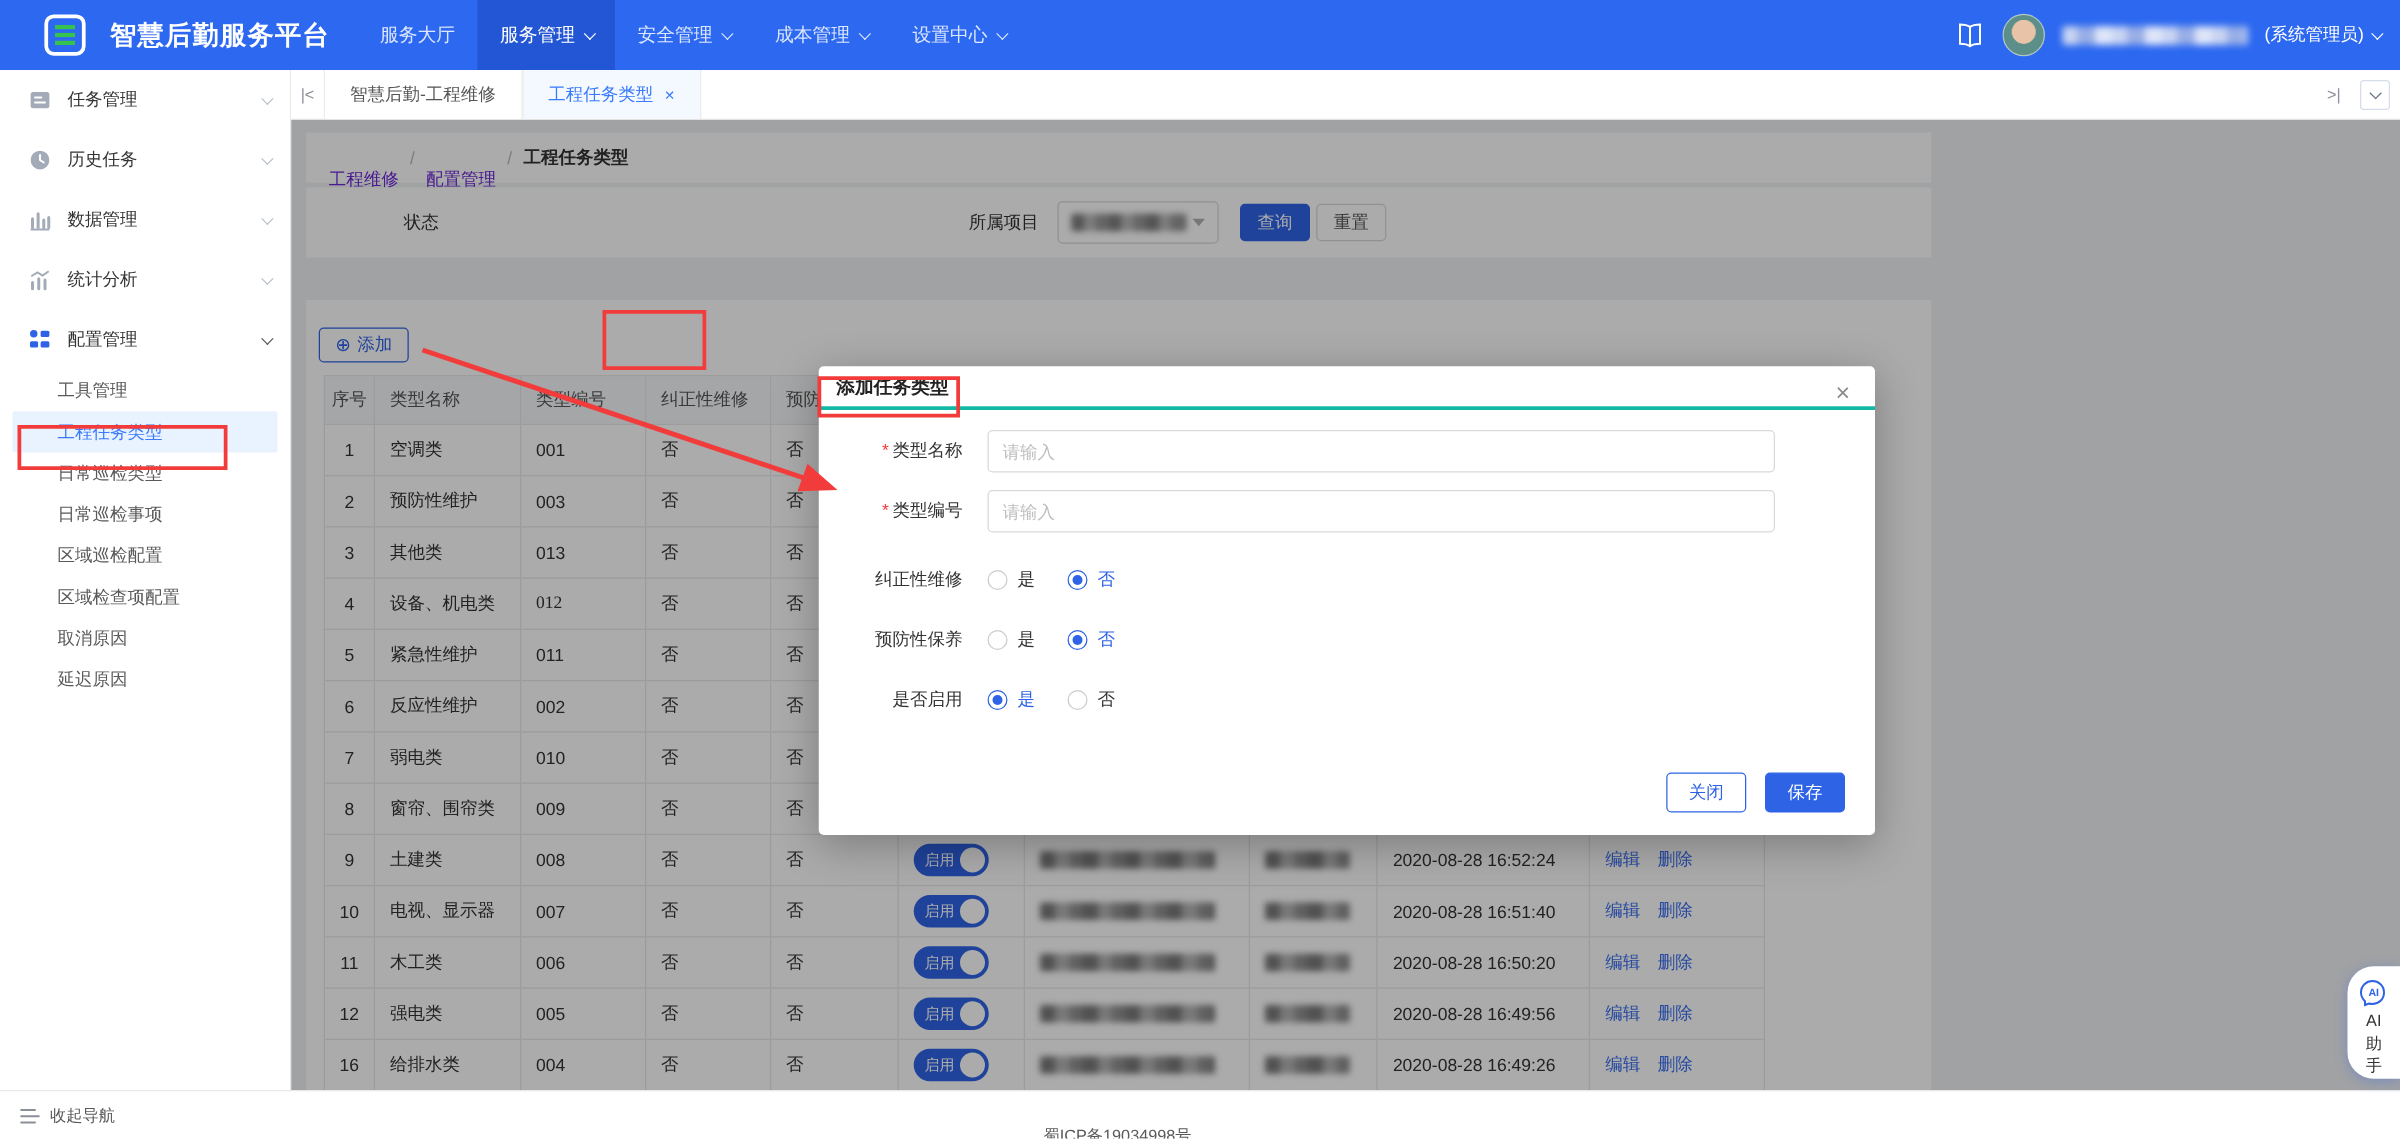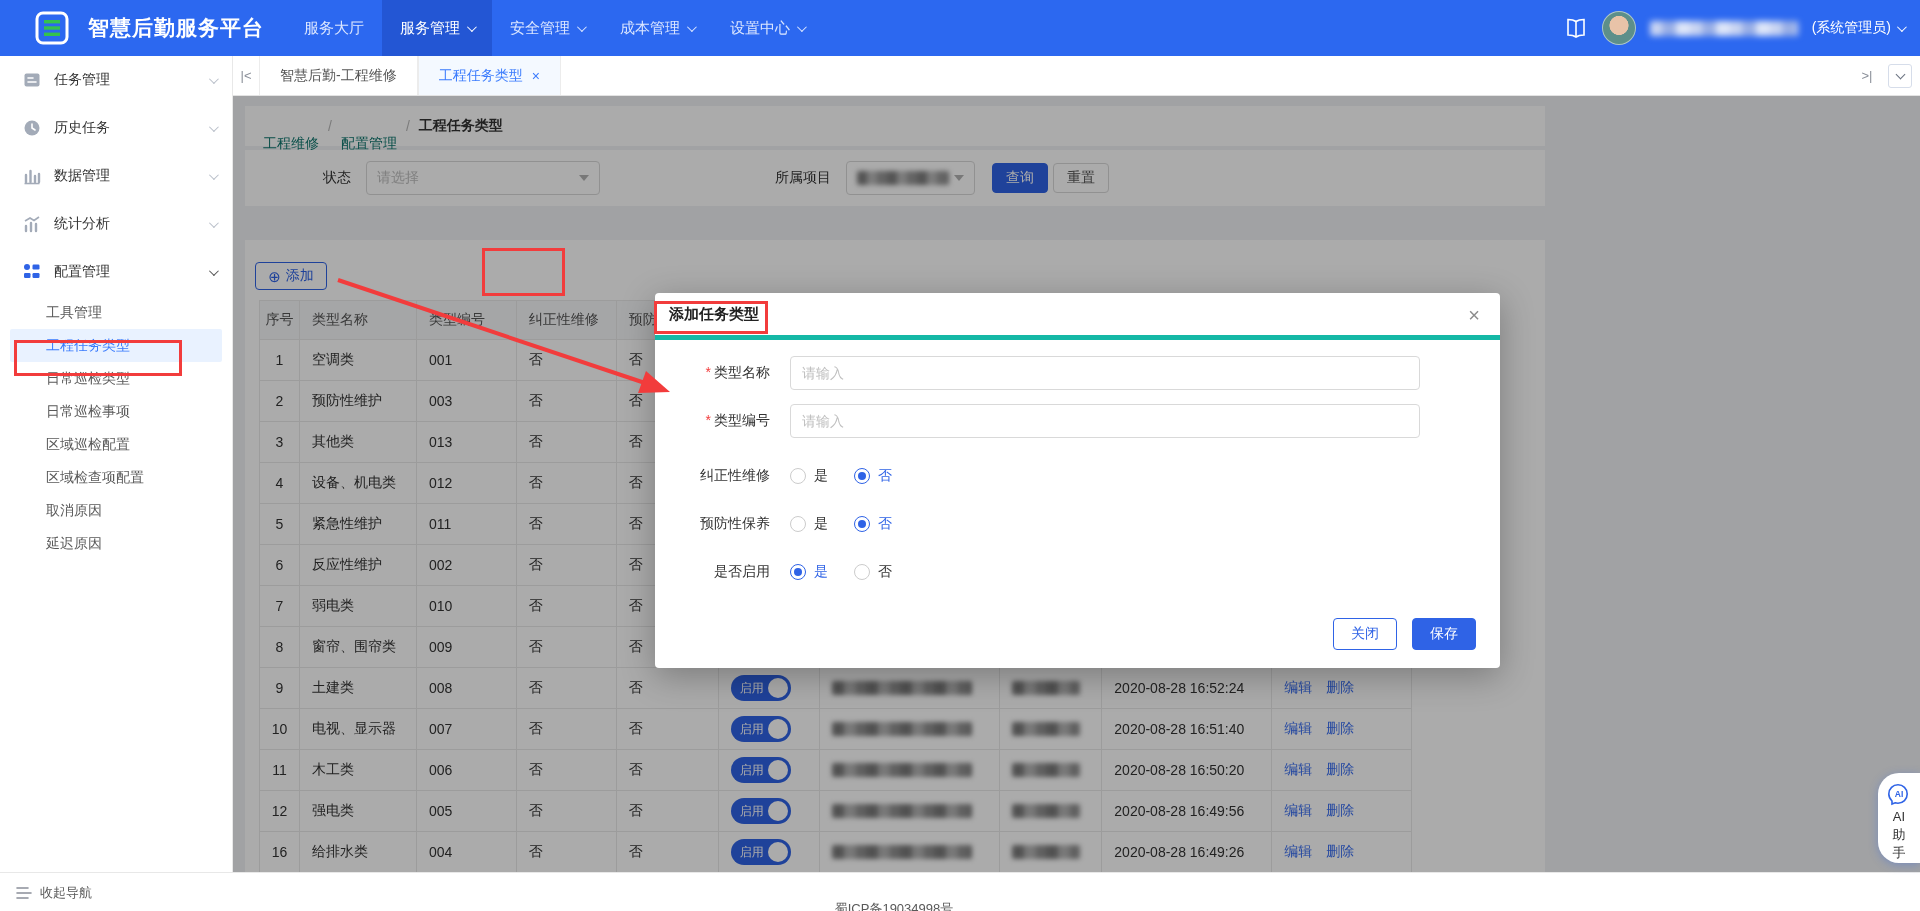--- a/index.html
+++ b/index.html
@@ -38,21 +38,21 @@
   .tab.active{color:#3a7bfd;background:#f4f9ff;}
   .tab .close{font-size:14px;color:#3a7bfd;}
   .tab-right{margin-left:auto;display:flex;align-items:center;gap:8px;padding-right:8px;}
   .tab-box{width:24px;height:24px;border:1px solid #d6ddea;border-radius:3px;display:flex;align-items:center;justify-content:center;color:#6a7280;background:#fff;cursor:pointer;}
   .tab-box .chev{transform:rotate(45deg);margin-top:-3px;}
 
   
   #content{position:absolute;left:233px;top:96px;width:1687px;height:776px;background:#f0f2f5;z-index:1;}
   .card{position:absolute;background:#fff;}
   .bc-card{left:12px;top:10px;width:1300px;height:40px;display:flex;align-items:center;padding-left:18px;font-size:14px;}
-  .bc-muted{color:#0f766e;margin-top:36px;}
+  .bc-muted{color:#6d28d9;margin-top:36px;}
   .bc-sep{color:#b9b9b9;margin:0 9px;}
   .bc-current{color:#333;font-weight:bold;}
   .filter-card{left:12px;top:54px;width:1300px;height:56px;}
   .f-label{position:absolute;top:0;height:56px;display:flex;align-items:center;font-size:14px;color:#333;}
   .select{position:absolute;top:11px;height:34px;border:1px solid #d9d9d9;border-radius:4px;background:#fff;display:flex;align-items:center;padding:0 10px;font-size:14px;color:#bfbfbf;}
   .select .caret{margin-left:auto;width:0;height:0;border-left:5px solid transparent;border-right:5px solid transparent;border-top:6px solid #b4b4b4;}
   .sel-blur{width:92px;height:14px;border-radius:2px;filter:blur(2.5px);background:repeating-linear-gradient(90deg,#7e7e7e 0 10px,#b9b9b9 10px 20px,#969696 20px 30px);}
   .btn{display:flex;align-items:center;justify-content:center;font-size:14px;border-radius:4px;cursor:pointer;}
   .btn-primary{background:#2f63e6;color:#fff;border:1px solid #2f63e6;}
   .btn-plain{background:#fff;color:#555;border:1px solid #d9d9d9;}
@@ -73,21 +73,21 @@
   .toggle{width:60px;height:26px;border-radius:13px;background:#2f63e6;position:relative;display:flex;align-items:center;color:#fff;font-size:12px;padding-left:9px;cursor:pointer;}
   .toggle::after{content:"";position:absolute;right:3px;top:3px;width:20px;height:20px;border-radius:50%;background:#fff;}
   .cell-blur{height:14px;border-radius:2px;filter:blur(2.5px);background:repeating-linear-gradient(90deg,#7a7a7a 0 12px,#b3b3b3 12px 24px,#909090 24px 34px);}
   .t-link{color:#3a6ef0;cursor:pointer;margin-right:14px;font-size:14px;}
 
   
   #dim{position:absolute;left:233px;top:96px;width:1687px;height:776px;background:rgba(0,0,0,.33);z-index:5;}
 
   
   #modal{position:absolute;left:655px;top:293px;width:845px;height:375px;background:#fff;border-radius:4px;box-shadow:0 8px 34px rgba(0,0,0,.28);z-index:10;}
-  .m-header{height:47px;border-bottom:5px solid #14b8a6;display:flex;align-items:center;padding-left:14px;font-size:15px;font-weight:bold;color:#222;}
+  .m-header{height:35px;border-bottom:3px solid #14b8a6;display:flex;align-items:center;padding-left:14px;font-size:15px;font-weight:bold;color:#222;}
   .m-close{position:absolute;top:12px;right:20px;font-size:20px;color:#8c8c8c;cursor:pointer;line-height:1;}
   .m-body{padding-top:16px;}
   .m-row{display:flex;align-items:center;margin-bottom:14px;}
   .m-label{width:115px;text-align:right;font-size:14px;color:#333;flex:0 0 auto;}
   .req{color:#f23c3c;margin-right:3px;}
   .m-input{margin-left:20px;width:630px;height:34px;border:1px solid #d9d9d9;border-radius:4px;padding:0 11px;font-size:14px;color:#333;outline:none;}
   .m-input::placeholder{color:#bfbfbf;}
   .radio-row{height:48px;margin-bottom:0;}
   .radio-row:first-of-type{margin-top:8px;}
   .radio-opts{margin-left:20px;display:flex;align-items:center;gap:26px;}
@@ -243,24 +243,20 @@
     <div class="card bc-card">
       <span class="bc-muted">工程维修</span>
       <span class="bc-sep">/</span>
       <span class="bc-muted">配置管理</span>
       <span class="bc-sep">/</span>
       <span class="bc-current">工程任务类型</span>
     </div>
 
     <div class="card filter-card">
       <span class="f-label" style="left:78px">状态</span>
-      <div class="select" style="left:121px;width:234px">
-        <span>请选择</span>
-        <span class="caret"></span>
-      </div>
       <span class="f-label" style="left:530px">所属项目</span>
       <div class="select" style="left:601px;width:129px">
         <span class="sel-blur"></span>
         <span class="caret"></span>
       </div>
       <div class="btn btn-primary f-search">查询</div>
       <div class="btn btn-plain f-reset">重置</div>
     </div>
 
     <div class="card main-card">
@@ -340,21 +336,21 @@
             </div>
             <div class="t-cell" style="width: 170px;"></div>
             <div class="t-cell" style="width: 140px;">
               <span class="t-link">编辑</span>
               <span class="t-link">删除</span>
             </div>
           </div>
           <div class="t-row">
             <div class="t-cell t-center" style="width: 40px;">4</div>
             <div class="t-cell" style="width: 117px;">设备、机电类</div>
-            <div class="t-cell" style="width: 100px;">012</div>
+            <div class="t-cell" style="width: 100px; font-family: Liberation Serif, serif;">012</div>
             <div class="t-cell" style="width: 100px;">否</div>
             <div class="t-cell" style="width: 102px;">否</div>
             <div class="t-cell" style="width: 101px;">
               <div class="toggle">启用</div>
             </div>
             <div class="t-cell" style="width: 181px;">
               <span class="cell-blur" style="width: 140px;"></span>
             </div>
             <div class="t-cell" style="width: 102px;">
               <span class="cell-blur" style="width: 68px;"></span>

